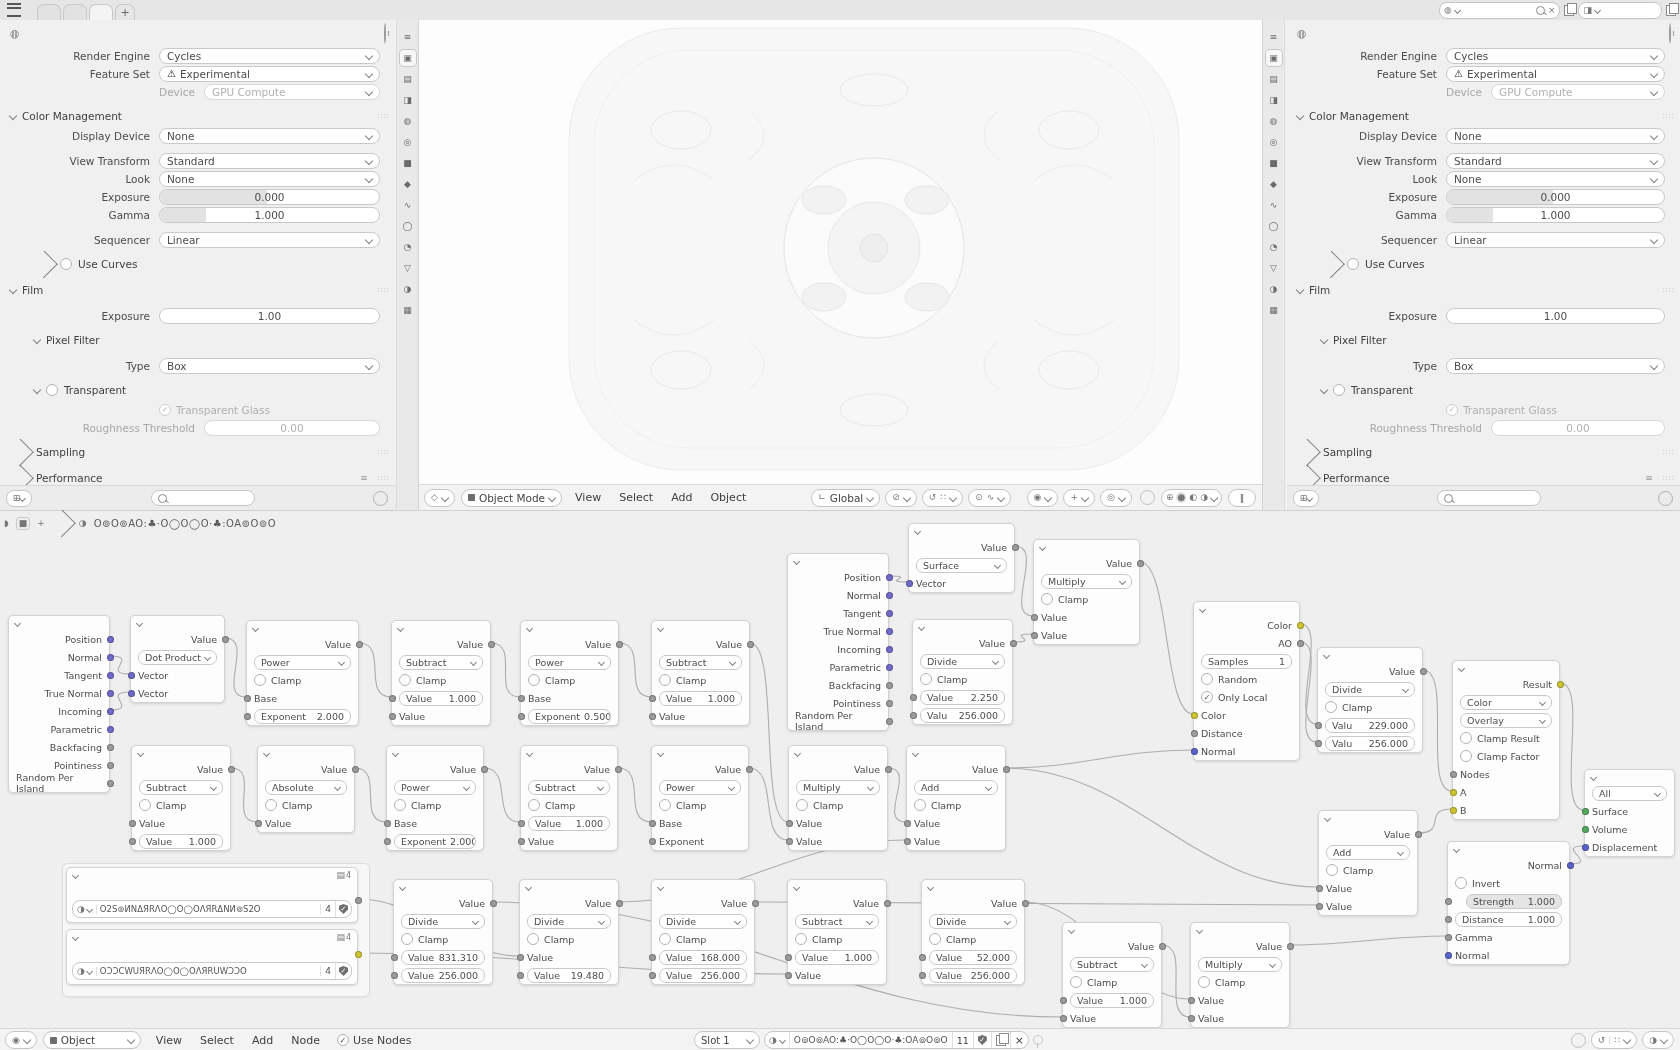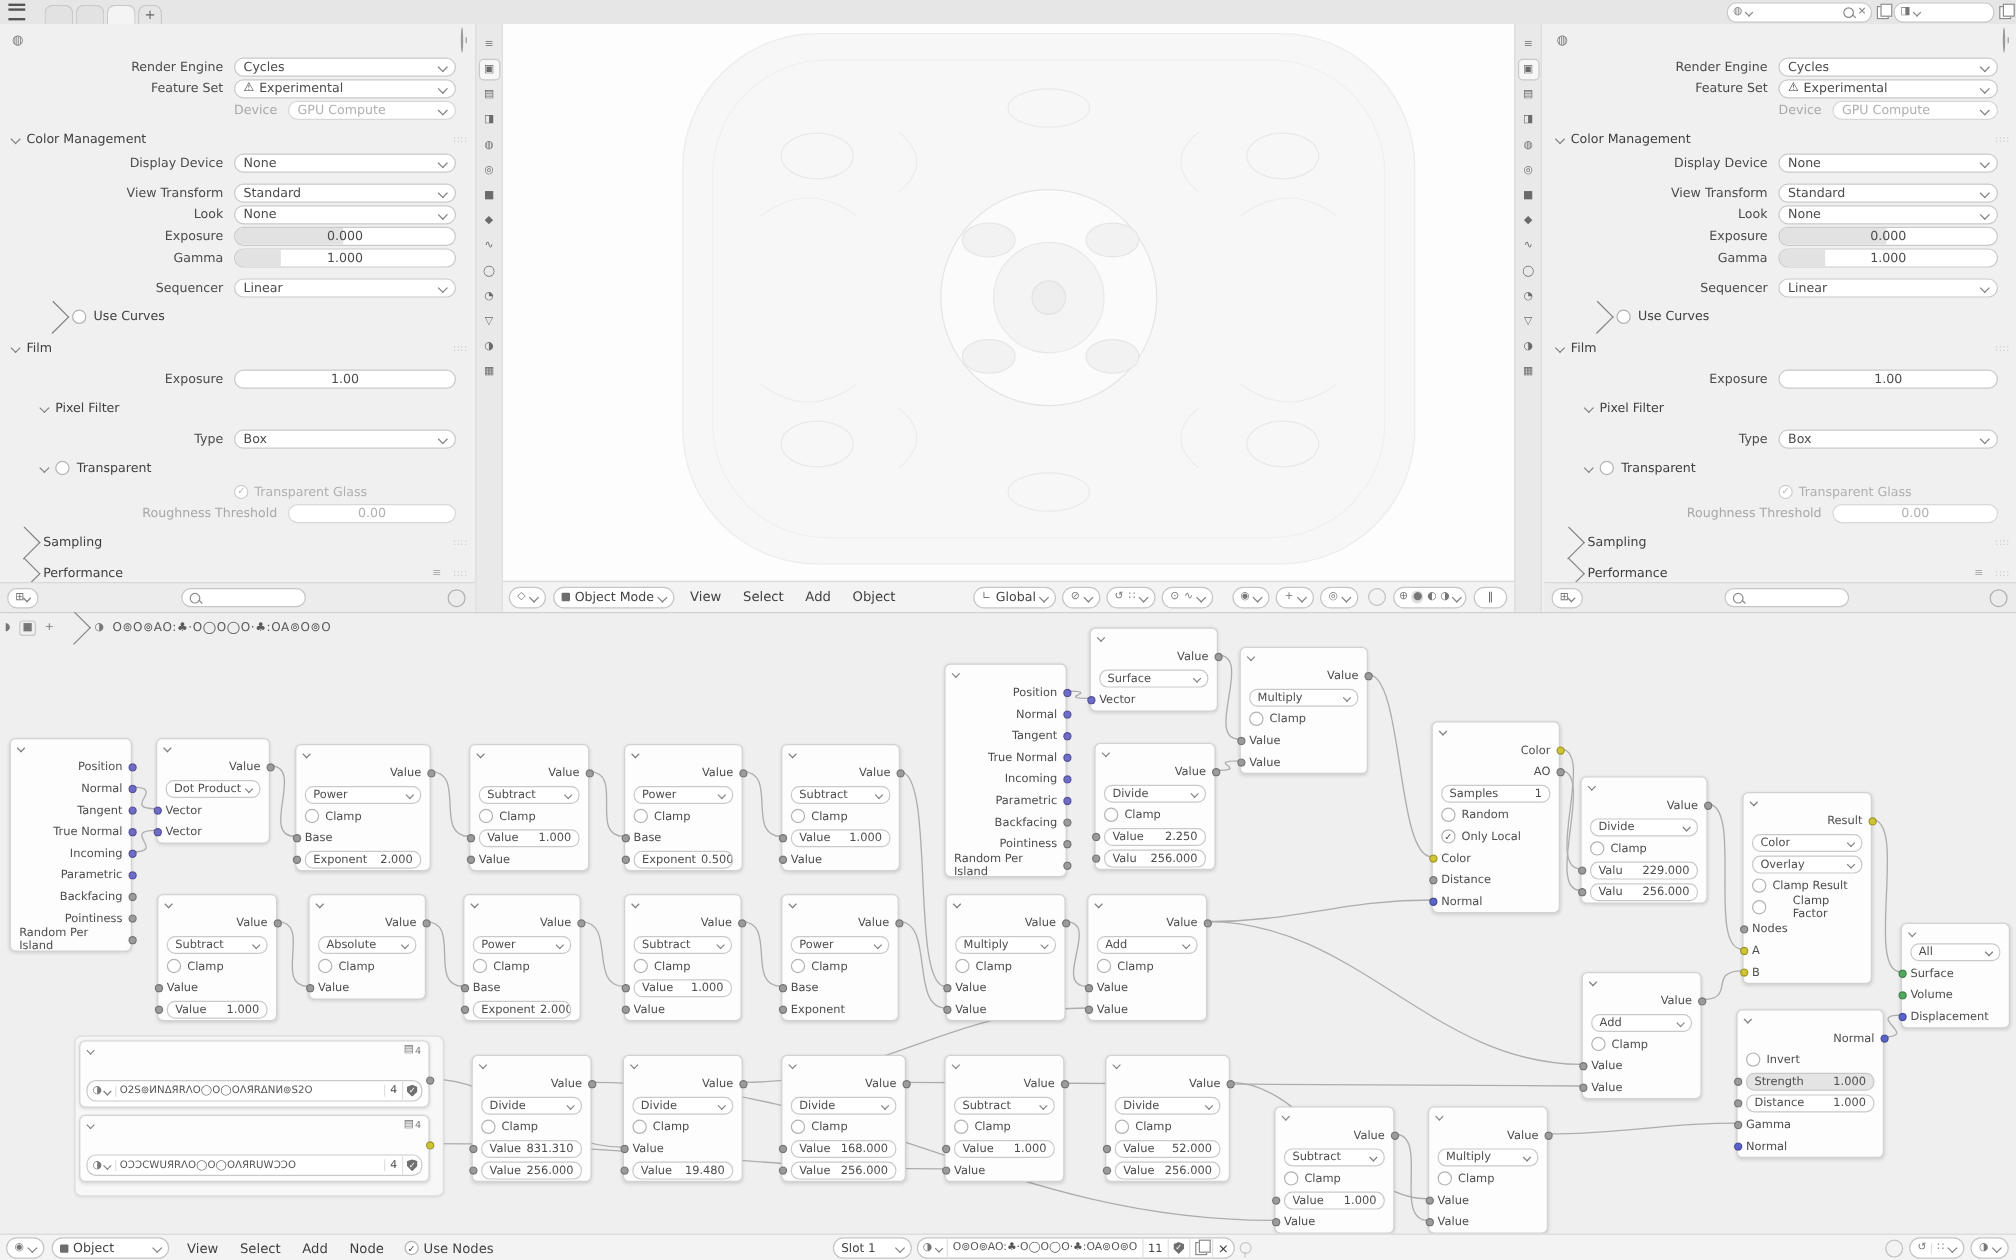--- a/index.html
+++ b/index.html
@@ -57,21 +57,21 @@
   #props-right .pfoot{left:24px;width:394px;}
   .pfoot .edbtn{margin-left:6px;width:24px;height:15px;border:1px solid #c6c6c6;border-radius:8px;background:#fff;
          display:flex;align-items:center;justify-content:center;}
   .pfoot .srch{margin-left:auto;margin-right:auto;width:96px;height:14px;border:1px solid #c6c6c6;border-radius:8px;
          background:#fff;display:flex;align-items:center;padding-left:6px;gap:4px;}
   .pfoot .circ{width:13px;height:13px;border:1.3px solid #b0b0b0;border-radius:50%;margin-right:8px;}
   
   .phead{height:26px;display:flex;align-items:center;padding:0 10px;}
   .phead .gl{font-size:11px;}
   .prow{display:flex;align-items:center;height:17px;margin:1px 0;}
-  .plabel{width:150px;text-align:right;padding-right:9px;font-size:10.5px;color:#4c4c4c;flex:none;padding-left:36px;}
+  .plabel{width:150px;text-align:right;padding-right:9px;font-size:10.5px;color:#4c4c4c;flex:none;}
   .plabel.dim{color:#a8a8a8;margin-left:45px;}
   .pfield{flex:1;margin-right:16px;height:14px;border:1px solid #c9c9c9;border-radius:8px;background:#fff;
           display:flex;align-items:center;padding:0 7px;font-size:10.5px;color:#4c4c4c;position:relative;overflow:hidden;}
   .pfield .cv{margin-left:auto;}
   .pfield.dim{color:#b0b0b0;border-color:#d8d8d8;}
   .pnum{justify-content:center;}
   .pnum .fillbar{position:absolute;left:0;top:0;bottom:0;background:#e2e2e2;z-index:0;}
   .pnum span{position:relative;z-index:1;}
   .sec{display:flex;align-items:center;height:20px;margin-top:6px;padding-left:10px;gap:6px;font-size:10.5px;color:#3f3f3f;}
   .sec .grip{margin-left:auto;margin-right:6px;}
@@ -99,21 +99,21 @@
   .nhead{height:14px;display:flex;align-items:center;padding:0 6px;gap:5px;}
   .nhead .cv{width:4px;height:4px;}
   .hicon{margin-left:auto;display:flex;align-items:center;gap:1px;font-size:8px;color:#777;}
   .r{height:18px;display:flex;align-items:center;padding:0 7px;position:relative;}
   .r.rout{justify-content:flex-end;}
   .npill{flex:1;height:13px;border:1px solid #c9c9c9;border-radius:7px;background:#fff;display:flex;
          align-items:center;padding:0 6px;gap:4px;overflow:hidden;position:relative;}
   .npill .cv{margin-left:auto;width:4px;height:4px;}
   .npill .fl{white-space:nowrap;}
   .npill .fv{margin-left:auto;}
-  .npill.slid{background:#e4e4e4;}
+  .npill.slid{background:#e4e4e4;margin-left:11px;}
   .sock{position:absolute;width:7px;height:7px;border-radius:50%;border:1px solid rgba(0,0,0,.25);box-sizing:border-box;z-index:3;}
   .frame{position:absolute;background:#f7f7f7;border:1px solid #ddd;border-radius:6px;z-index:1;
          box-shadow:0 1px 2px rgba(0,0,0,.06);}
   .imgsel{margin:4px 5px 0 5px;height:16px;border:1px solid #c9c9c9;border-radius:8px;background:#fff;
           display:flex;align-items:center;overflow:hidden;}
   .imgsel .iic{display:flex;align-items:center;gap:2px;padding:0 4px;border-right:1px solid #e0e0e0;flex:none;}
   .imgsel .inm{flex:1;font-size:8.5px;white-space:nowrap;overflow:hidden;padding:0 3px;color:#555;}
   .imgsel .icnt{border-left:1px solid #e0e0e0;padding:0 4px;font-size:9px;flex:none;}
   .imgsel .ish{border-left:1px solid #e0e0e0;padding:0 3px;display:flex;align-items:center;flex:none;height:100%;}
   #nefoot{position:absolute;left:0;bottom:0;width:100%;height:22px;background:#f3f3f3;border-top:1px solid #d8d8d8;
@@ -1048,21 +1048,21 @@
               <span class="fl">Overlay</span>
               <span class="cv"></span>
             </div>
           </div>
           <div class="r">
             <span class="cbox"></span>
             <span style="margin-left:5px;">Clamp Result</span>
           </div>
           <div class="r">
             <span class="cbox"></span>
-            <span style="margin-left:22px;">Clamp Factor</span>
+            <span style="margin-left:5px;">Clamp Factor</span>
           </div>
           <div class="sock" style="background: rgb(155, 155, 155); left: -3px; top: 109.5px;"></div>
           <div class="r">
             <span>Nodes</span>
           </div>
           <div class="sock" style="background: rgb(207, 196, 49); left: -3px; top: 127.5px;"></div>
           <div class="r">
             <span>A</span>
           </div>
           <div class="sock" style="background: rgb(207, 196, 49); left: -3px; top: 145.5px;"></div>

